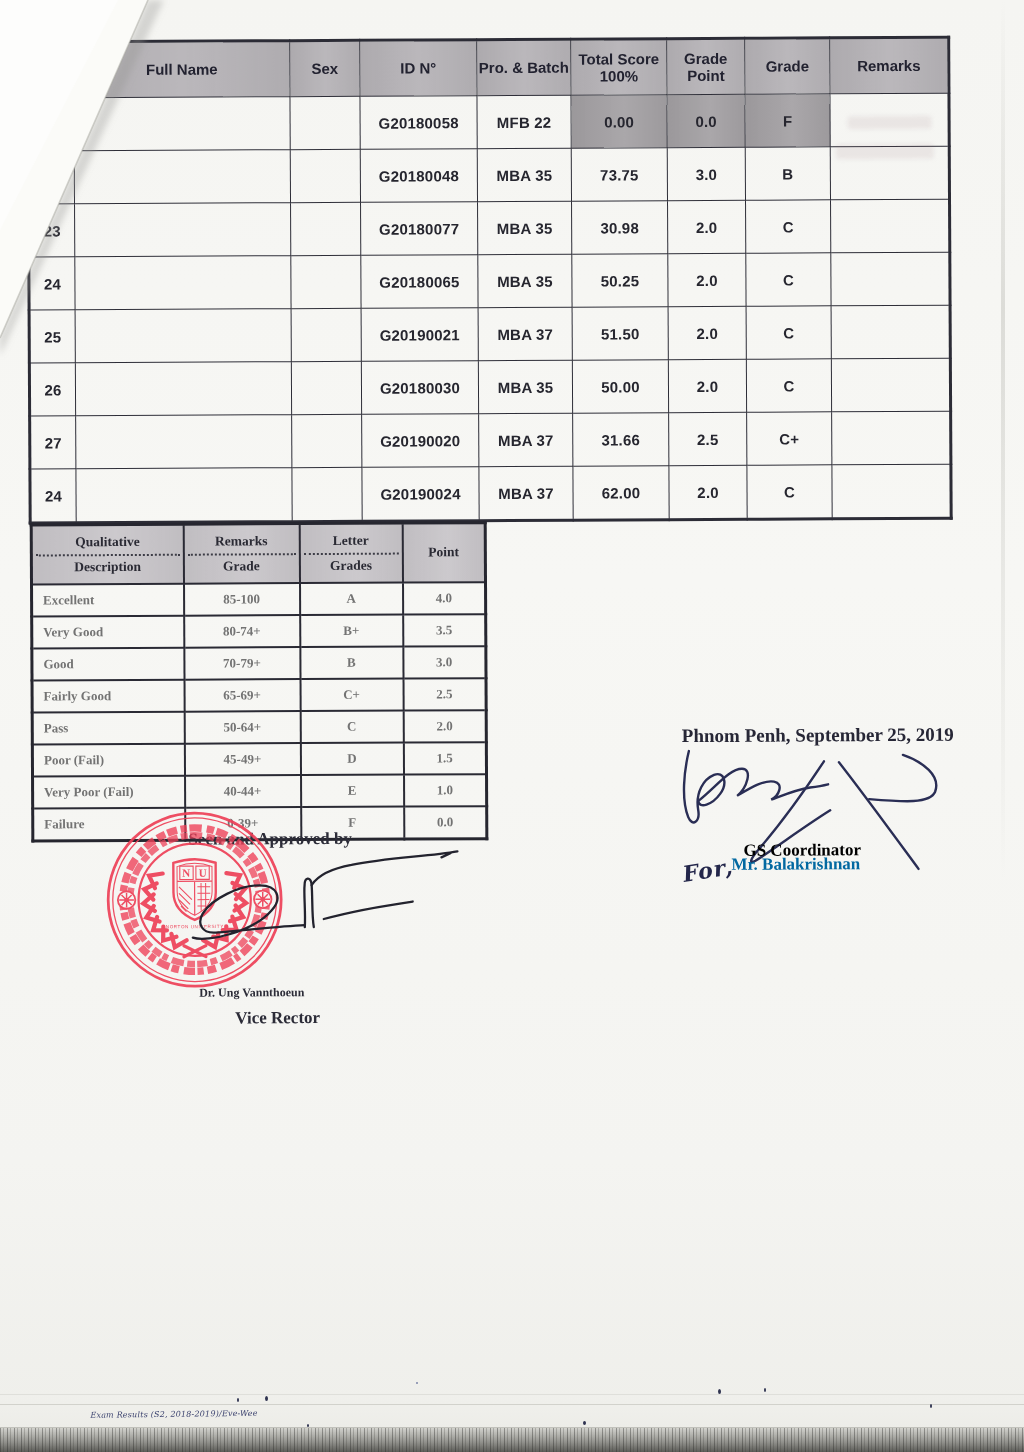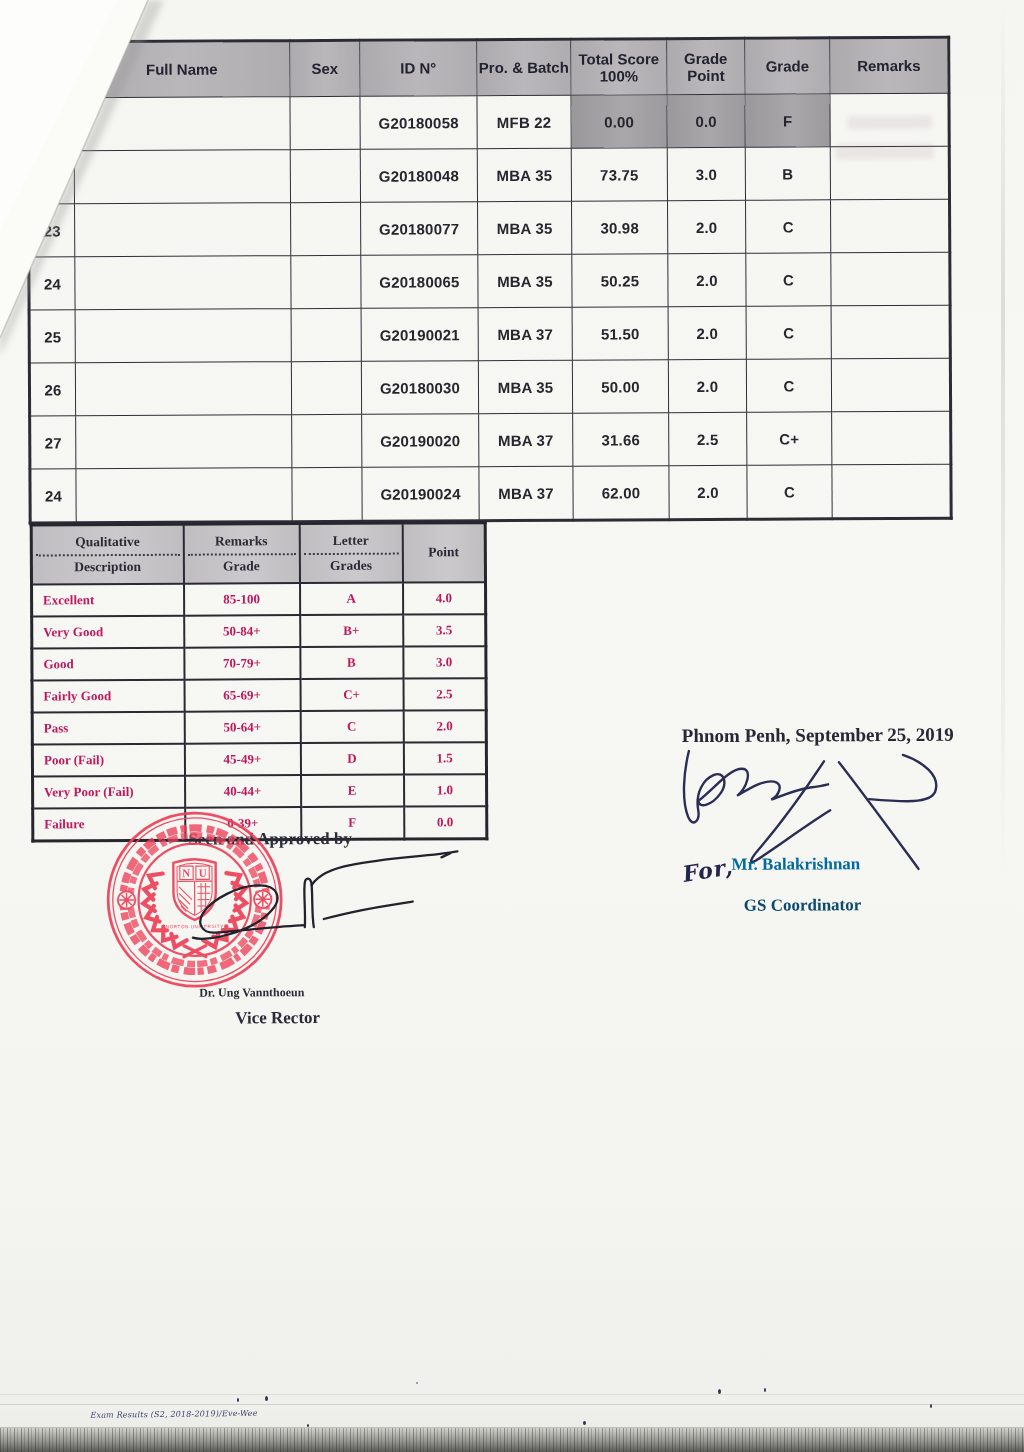--- a/index.html
+++ b/index.html
@@ -41,33 +41,33 @@
   }
   table.scale th,table.scale td{border:2px solid #2a2a34;}
   table.scale thead th{
     height:57px;padding:0;
     background:linear-gradient(90deg,rgba(0,0,0,.04),rgba(255,255,255,.07) 55%,rgba(0,0,0,.04)),#c8c5c9;
     font:700 13.5px "Liberation Serif",serif;color:#2a2a34;text-align:center;vertical-align:middle;
   }
   table.scale thead th .h-line{display:block;line-height:1.2;}
   table.scale thead th .dots{display:block;border-top:2px dotted #3c3c46;margin:3px 3px;height:0;}
   table.scale tbody td{
-    height:28px;font:700 13px "Liberation Serif",serif;color:#be185d;
+    height:28px;font:700 13px "Liberation Serif",serif;color:#737373;
     text-align:center;vertical-align:middle;
   }
   table.scale tbody td.desc{text-align:left;padding-left:10px;}
 
   
   .txt{position:absolute;color:#2c2c38;font-family:"Liberation Serif",serif;font-weight:700;white-space:nowrap;}
   .t-seen{left:187px;top:828px;font-size:17px;}
   .t-drung{left:197px;top:984px;font-size:12px;}
   .t-vice{left:233px;top:1007px;font-size:17px;}
   .t-date{left:681px;top:726px;font-size:19px;color:#272736;}
   .t-balak{left:730px;top:856px;font-size:17px;color:#0369a1;}
-  .t-gsco{left:742px;top:897px;font-size:17px;color:#0c4a6e;}
+  .t-gsco{left:742px;top:842px;font-size:17px;color:#000000;}
   .t-for{
     left:681px;top:858px;font-size:22px;font-style:italic;color:#23264a;
     transform:rotate(-9deg);letter-spacing:1px;font-family:"DejaVu Serif",serif;
   }
   .t-footer{
     left:86px;top:1408px;font:italic 400 8px "DejaVu Serif",serif;color:#3d4470;
     transform:rotate(-0.4deg);letter-spacing:.2px;
   }
 
   svg.overlay{position:absolute;pointer-events:none;}
@@ -243,21 +243,21 @@
     </thead>
     <tbody>
         <tr>
           <td class="desc">Excellent</td>
           <td>85-100</td>
           <td>A</td>
           <td>4.0</td>
         </tr>
         <tr>
           <td class="desc">Very Good</td>
-          <td>50-84+</td>
+          <td>80-74+</td>
           <td>B+</td>
           <td>3.5</td>
         </tr>
         <tr>
           <td class="desc">Good</td>
           <td>70-79+</td>
           <td>B</td>
           <td>3.0</td>
         </tr>
         <tr>

